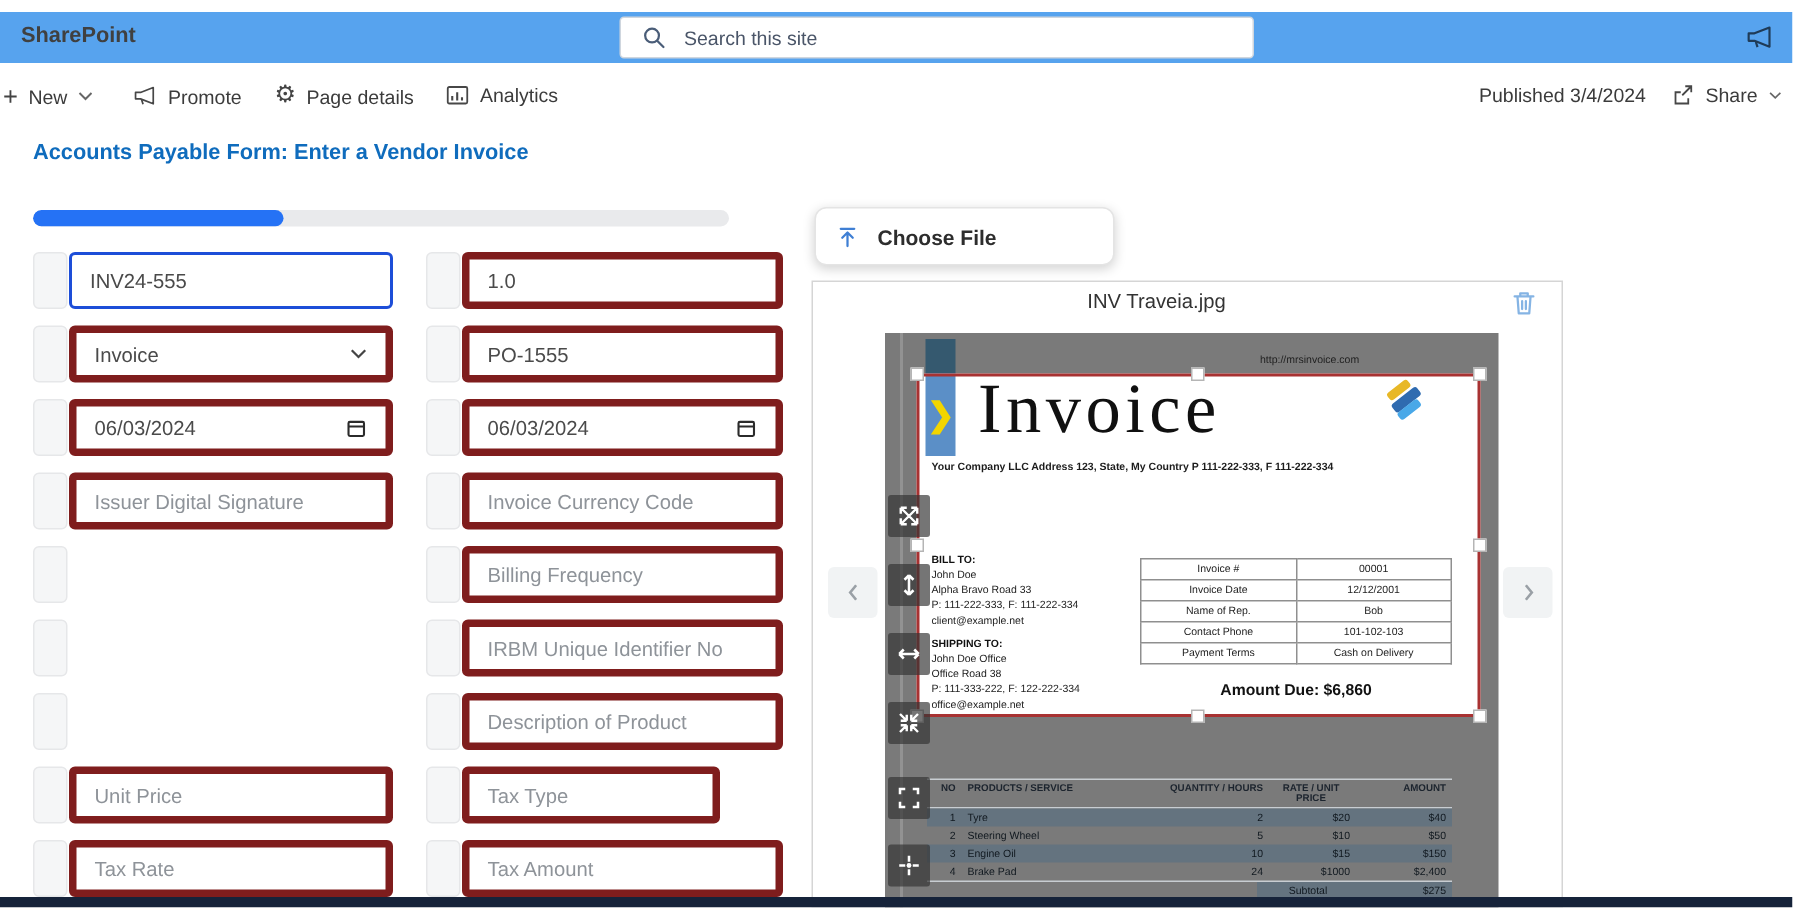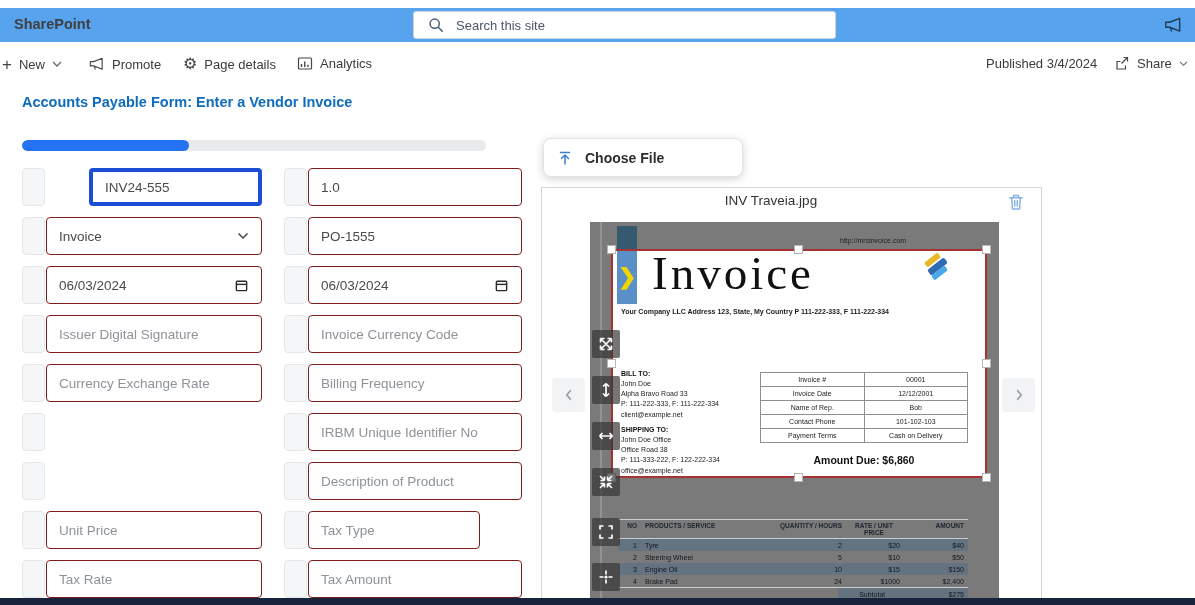--- a/index.html
+++ b/index.html
@@ -28,27 +28,27 @@
   
   .page-title { position: absolute; left: 22px; top: 94px; font-size: 14.5px; font-weight: bold; color: #0f6cbd; }
   .progress-track { position: absolute; left: 22px; top: 140px; width: 464px; height: 11px;
     background: #e9eaec; border-radius: 6px; overflow: hidden; }
   .progress-fill { height: 100%; background: #2572f5; border-radius: 6px; }
 
   
   .frow { position: absolute; display: flex; height: 38px; }
   .fprefix { width: 23px; height: 38px; background: #f5f6f7; border: 1px solid #e6e7e9;
     border-radius: 4px; margin-right: 1px; flex: none; }
-  .fcontrol { flex: 1; height: 38px; border: 1px solid #7f1d1d; border-radius: 4px;
+  .fcontrol { flex: 1; height: 38px; border: 5px solid #7f1d1d; border-radius: 4px;
     background: #fff; font-size: 13.5px; color: #4a4a4a; padding: 0 12px;
     display: flex; align-items: center; justify-content: space-between;
     font-family: "Liberation Sans", sans-serif; }
   input.fcontrol { display: block; padding: 0 12px; width: 100%; outline: none; }
   input.fcontrol::placeholder { color: #8e9399; }
-  .fcontrol.error { border: 4px solid #1d4ed8; margin-left: 43px; }
+  .fcontrol.error { border: 2px solid #1d4ed8; }
 
   
   .choose-file { position: absolute; left: 543px; top: 138px; width: 200px; height: 39px;
     background: #fff; border: 1px solid #e4e4e4; border-radius: 8px;
     box-shadow: 0 2px 8px rgba(0,0,0,.18); display: flex; align-items: center;
     gap: 12px; padding-left: 13px; font-size: 14px; font-weight: bold; color: #2d2d2d; cursor: pointer; z-index: 8; }
   .panel { position: absolute; left: 541px; top: 187px; width: 501px; height: 418px;
     background: #fff; border: 1px solid #d5d5d5; }
   .panel-title { position: absolute; left: 541px; top: 193px; width: 460px; text-align: center;
     font-size: 13.5px; color: #333; }
@@ -226,21 +226,20 @@
   <div class="fprefix"></div>
   <input class="fcontrol" placeholder="Issuer Digital Signature" style="">
 </div>
 <div class="frow" style="left:284px;top:315px;width:238px">
   <div class="fprefix"></div>
   <input class="fcontrol" placeholder="Invoice Currency Code" style="">
 </div>
 
 <div class="frow" style="left:22px;top:364px;width:240px">
   <div class="fprefix"></div>
-  <input class="fcontrol" placeholder="Currency Exchange Rate" style="">
 </div>
 <div class="frow" style="left:284px;top:364px;width:238px">
   <div class="fprefix"></div>
   <input class="fcontrol" placeholder="Billing Frequency" style="">
 </div>
 
 <div class="frow" style="left:22px;top:413px;width:240px">
   <div class="fprefix"></div>
 </div>
 <div class="frow" style="left:284px;top:413px;width:238px">

